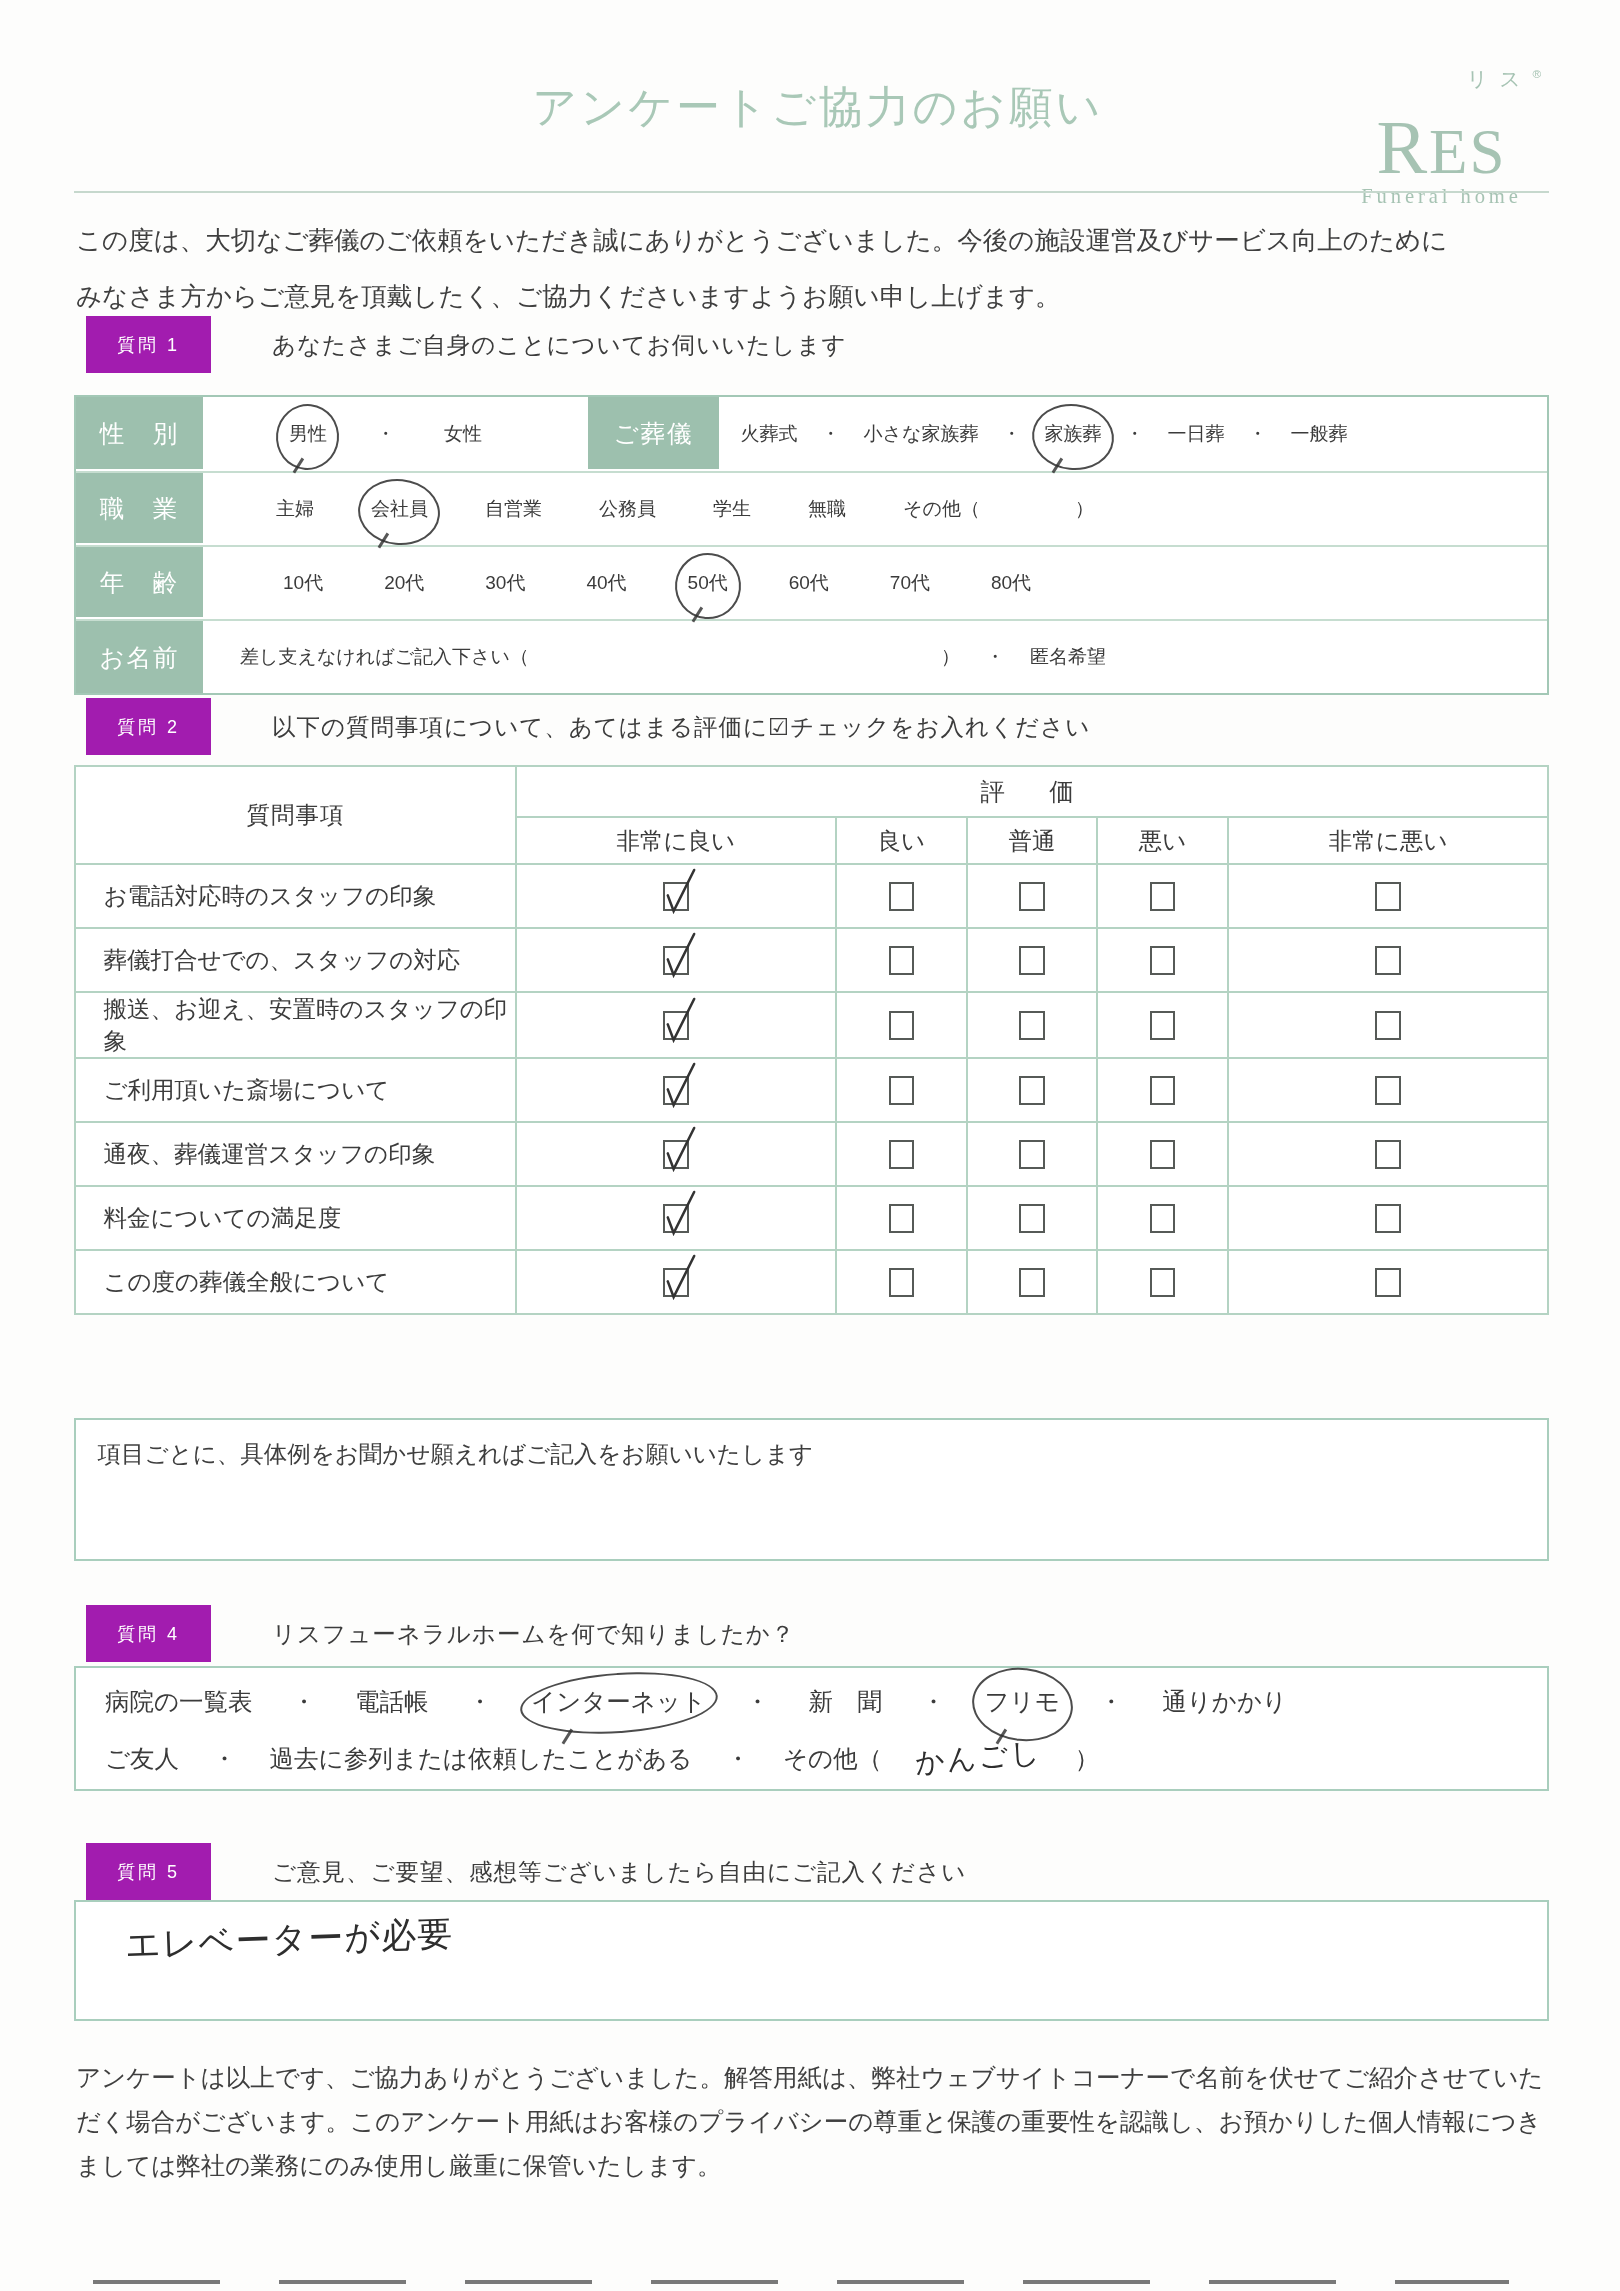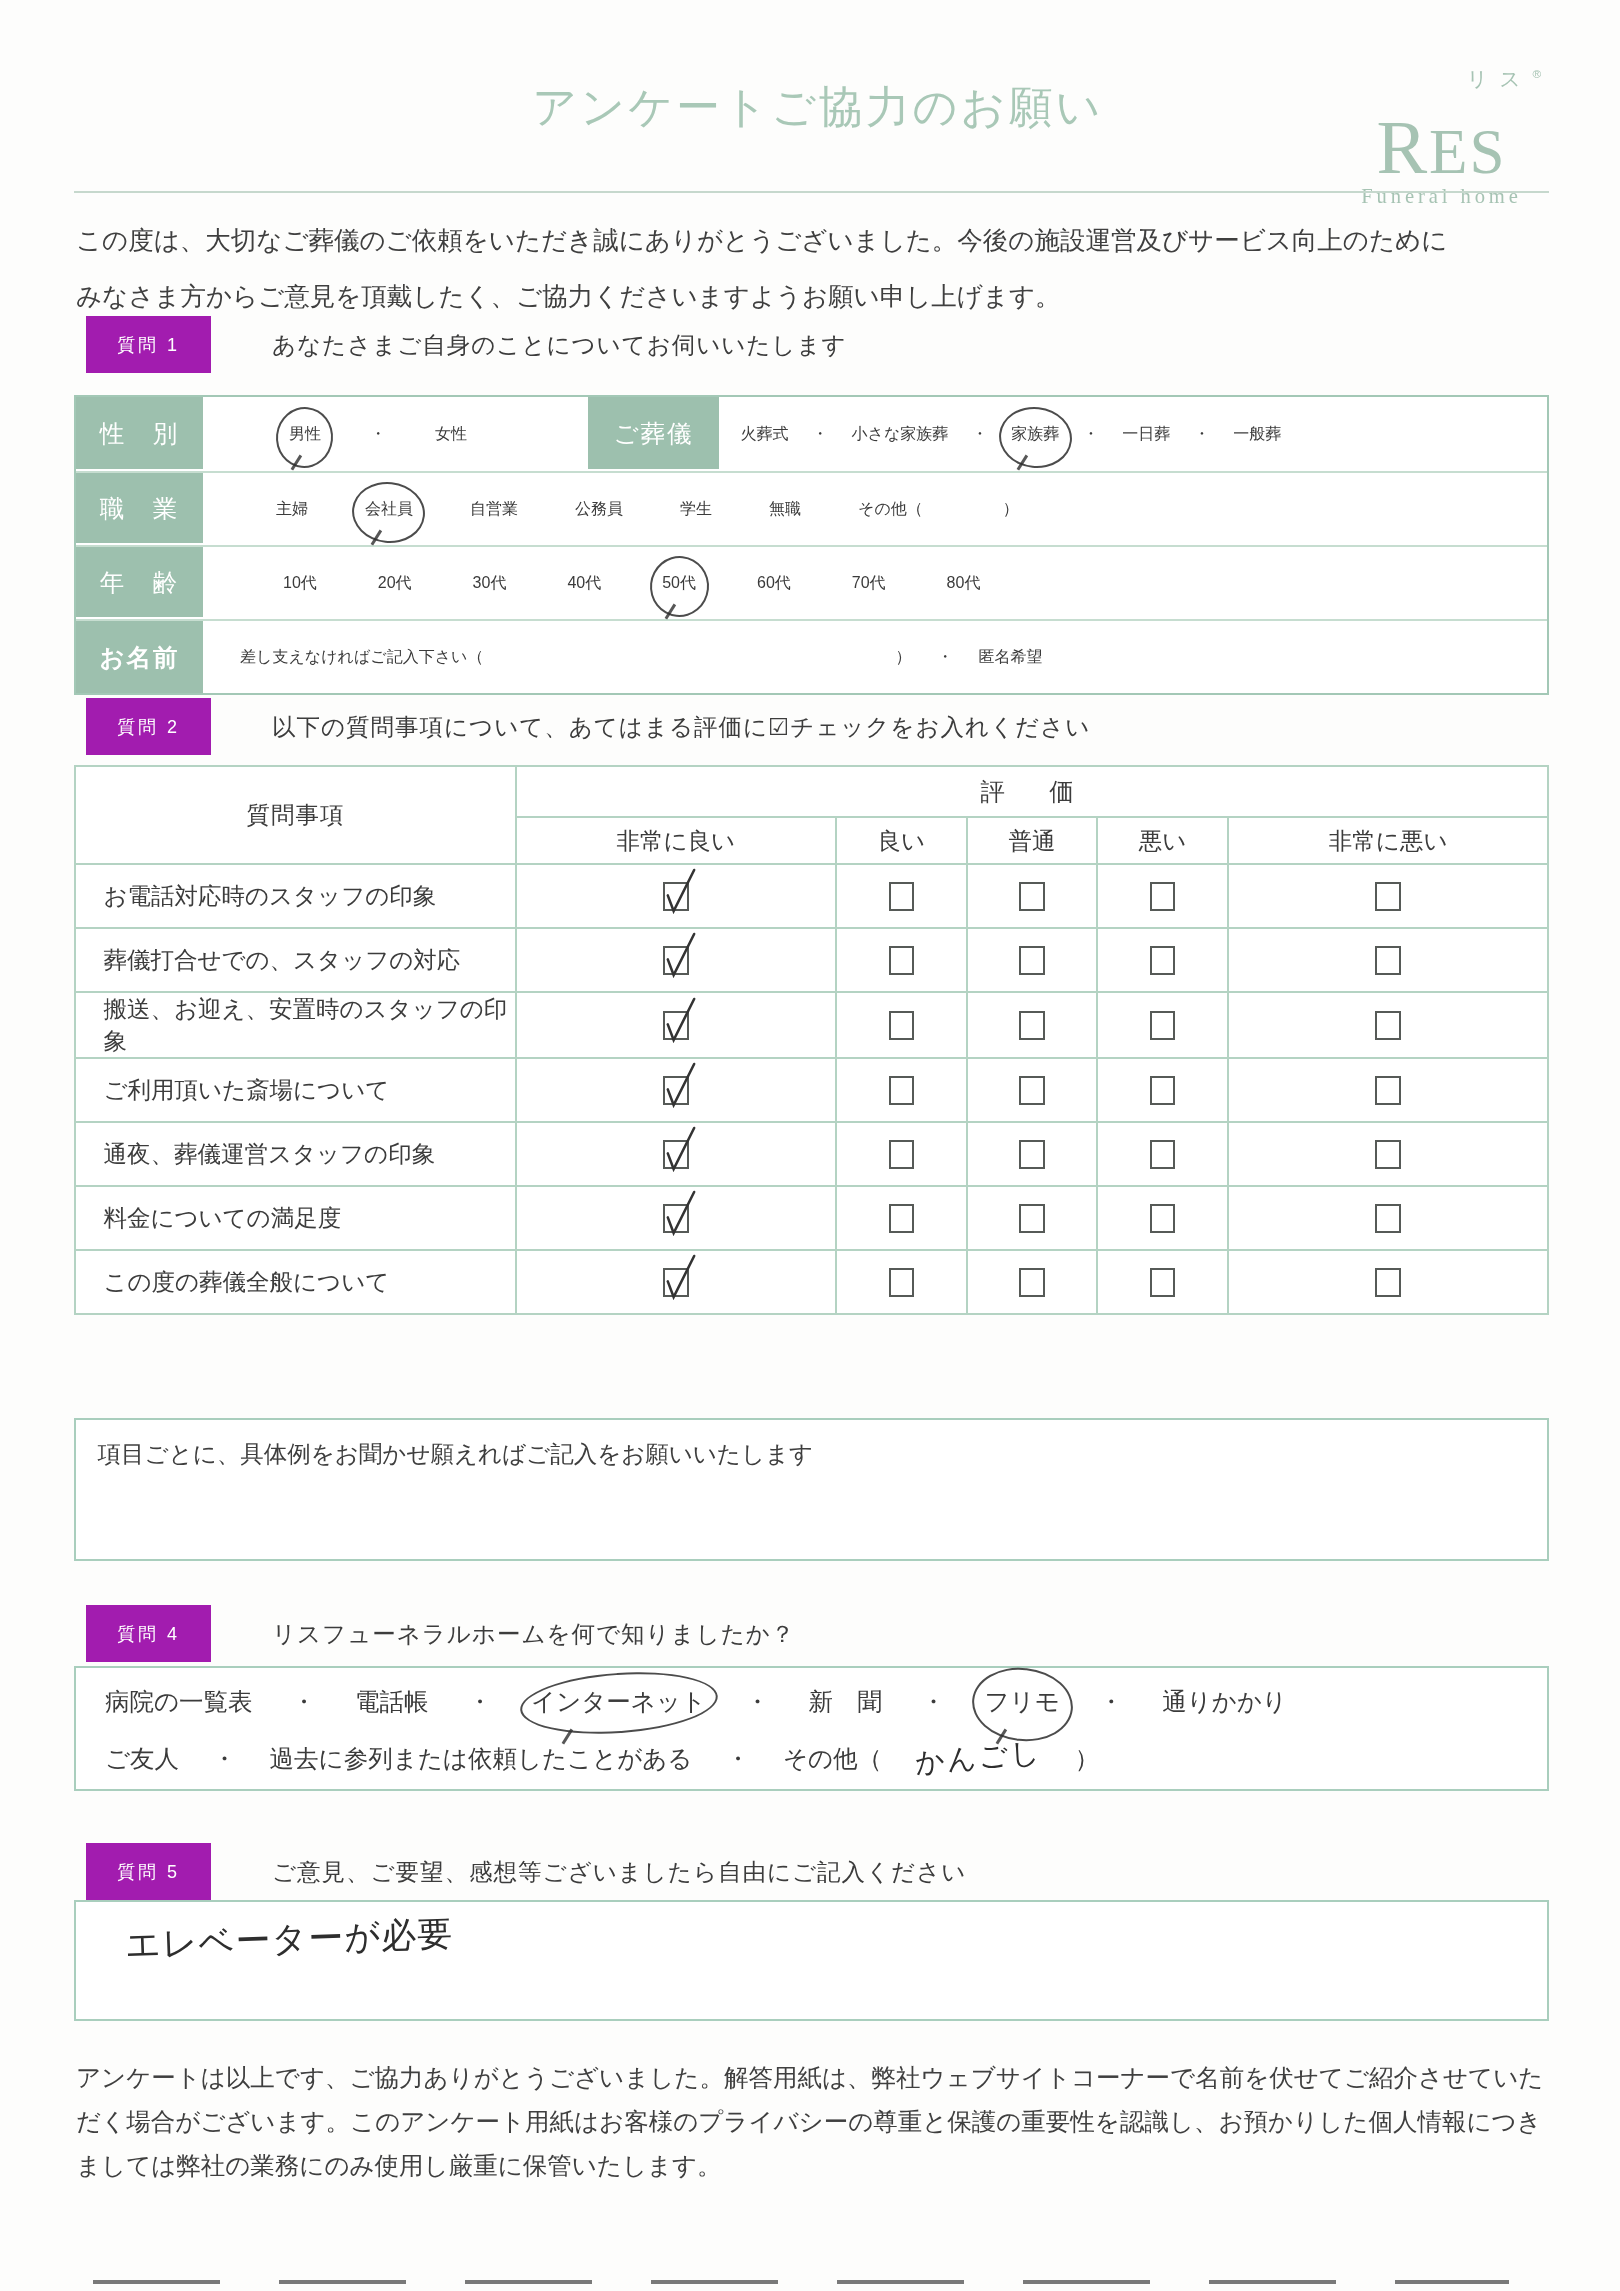--- a/index.html
+++ b/index.html
@@ -25,22 +25,22 @@
   .badge { background:#a21caf; color:#ffffff; font-size:18px; letter-spacing:2.9px;
            height:57px; min-width:125px; display:flex; align-items:center; justify-content:center; padding:0 21.6px; }
   .sec-title { font-size:23.5px; color:#3c3c3c; letter-spacing:1px; }
 
   
   .t1 { position:absolute; top:395px; left:74px; width:1475px; border:2px solid #a3c8b6; background:#ffffff; }
   .t1-row { display:flex; height:74px; align-items:stretch; }
   .t1-row + .t1-row { border-top:2px solid #c6ddd0; }
   .t1-label { width:127px; flex:none; background:#9dc0ae; color:#ffffff; font-size:24.5px; letter-spacing:2px;
               display:flex; align-items:center; justify-content:center; border-bottom:2px solid #ffffff; }
-  .t1-row:last-child .t1-label { border-bottom:none;font-weight:bold; }
-  .t1-cell { display:flex; align-items:center; font-size:16px; color:#3b3b3b; }
+  .t1-row:last-child .t1-label { border-bottom:none; }
+  .t1-cell { display:flex; align-items:center; font-size:19px; color:#3b3b3b; }
   .cell-gender  { width:385px; flex:none; padding-left:86px; gap:49px; }
   .lbl-funeral  { width:131px; }
   .cell-funeral { flex:1; padding-left:21.6px; gap:23.5px; }
   .cell-occ     { flex:1; padding-left:73px; gap:57px; }
   .cell-age     { flex:1; padding-left:80px; gap:61px; }
   .cell-name    { flex:1; padding-left:37px; gap:0; }
   .sep { color:#3b3b3b; }
   .name-gap { display:inline-block; width:412px; }
   .name-sep { margin:0 25.5px; }
 

